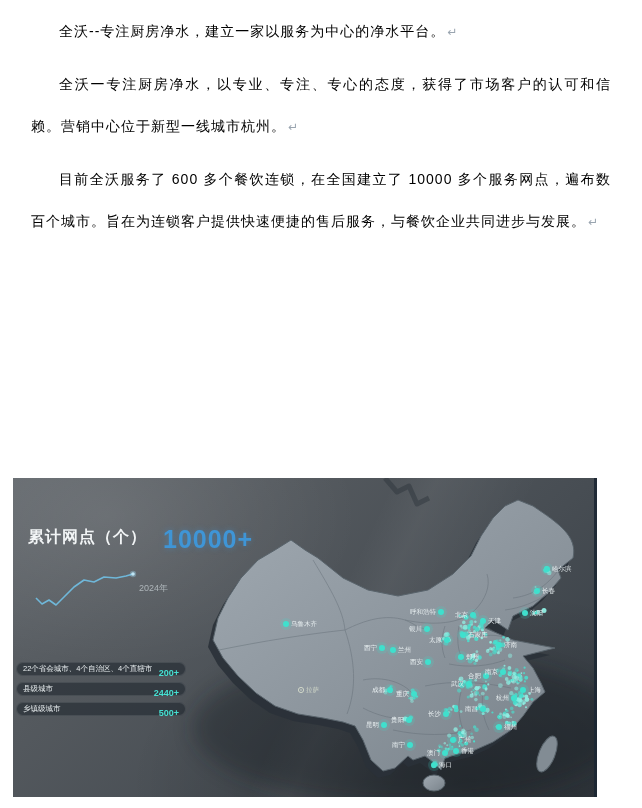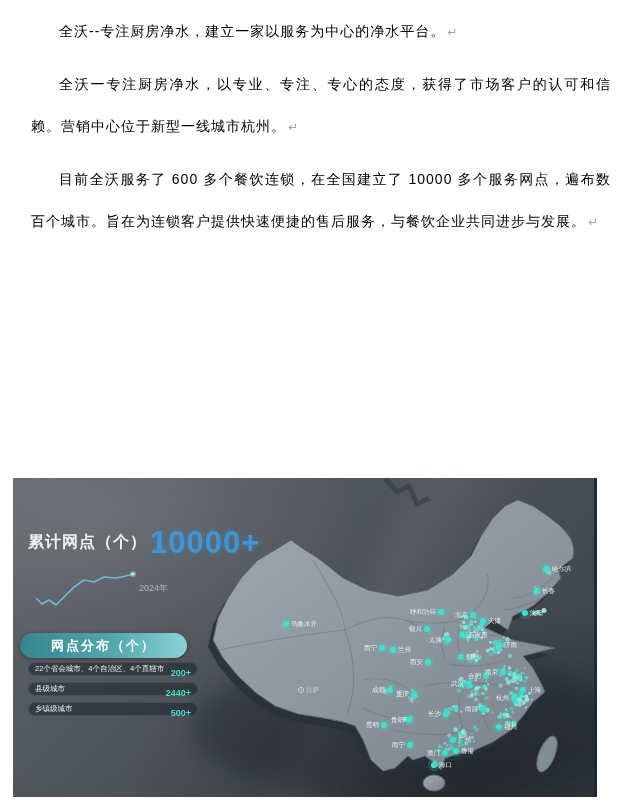--- a/index.html
+++ b/index.html
@@ -21,29 +21,29 @@
   .dash::before{content:"";position:absolute;inset:0;
         background:linear-gradient(115deg,transparent 52%,rgba(255,255,255,.05) 58%,transparent 72%);}
   .dash::after{content:"";position:absolute;top:0;right:0;width:3px;height:100%;
         background:#1c2733;opacity:.9;}
   .mapsvg{position:absolute;inset:0;}
 
   
   .panel{position:absolute;left:0;top:0;width:200px;height:100%;z-index:3;}
   .total{position:absolute;left:15px;top:47px;white-space:nowrap;}
   .total-label{color:#f2f5f6;font-size:16px;font-weight:bold;letter-spacing:1px;vertical-align:6px;}
-  .total-value{font-size:31px;font-weight:bold;letter-spacing:1px;margin-left:3px;
+  .total-value{font-size:25px;font-weight:bold;letter-spacing:1px;margin-left:16px;
         color:#3f95d6;text-shadow:0 0 6px rgba(63,149,214,.45);}
   .trend{position:absolute;left:13px;top:88px;}
   .pill{position:absolute;left:7px;top:155px;width:167px;height:25px;border-radius:13px;
         background:linear-gradient(90deg,#35858e 0%,#52a8ad 55%,#8ad2d4 100%);
         display:flex;align-items:center;justify-content:center;
         box-shadow:0 1px 4px rgba(0,0,0,.35);}
   .pill span{color:#fff;font-size:13px;font-weight:bold;letter-spacing:2px;}
-  .rows{position:absolute;left:15px;top:184px;width:170px;}
+  .rows{position:absolute;left:3px;top:184px;width:170px;}
   .row{height:14px;margin-bottom:6px;border-radius:8px;padding:0 7px;
        background:rgba(22,30,37,.50);display:flex;align-items:center;
        justify-content:space-between;box-shadow:inset 0 0 0 1px rgba(255,255,255,.10);}
   .row-label{color:#e8edef;font-size:7.5px;letter-spacing:0;white-space:nowrap;}
   .row-value{color:#46e0d2;font-size:9px;font-weight:bold;white-space:nowrap;margin-top:8px;}
 </style>
 </head>
 <body>
 
 <div class="doc" id="doc">
@@ -616,23 +616,20 @@
       <span class="total-label">累计网点（个）</span><span class="total-value">10000+</span>
     </div>
 
     <svg class="trend" width="150" height="48" viewBox="0 0 150 48">
       <polyline points="10,32 16,38 23,34 30,39 38,31 48,21 58,14 68,16 78,11 90,12 100,10 107,8" fill="none" stroke="#6fb7d9" stroke-width="1.6" stroke-linejoin="round"></polyline>
       <circle cx="107" cy="8" r="3.2" fill="#9fd8f0" opacity="0.35"></circle>
       <circle cx="107" cy="8" r="1.8" fill="#bfe6f5"></circle>
       <text x="113" y="25" font-size="9" fill="#aeb6ba">2024年</text>
     </svg>
 
-    <div class="pill">
-      <span>网点分布（个）</span>
-    </div>
 
     <div class="rows" id="rows">
         <div class="row">
           <span class="row-label">22个省会城市、4个自治区、4个直辖市</span>
           <span class="row-value">200+</span>
         </div>
         <div class="row">
           <span class="row-label">县级城市</span>
           <span class="row-value">2440+</span>
         </div>

